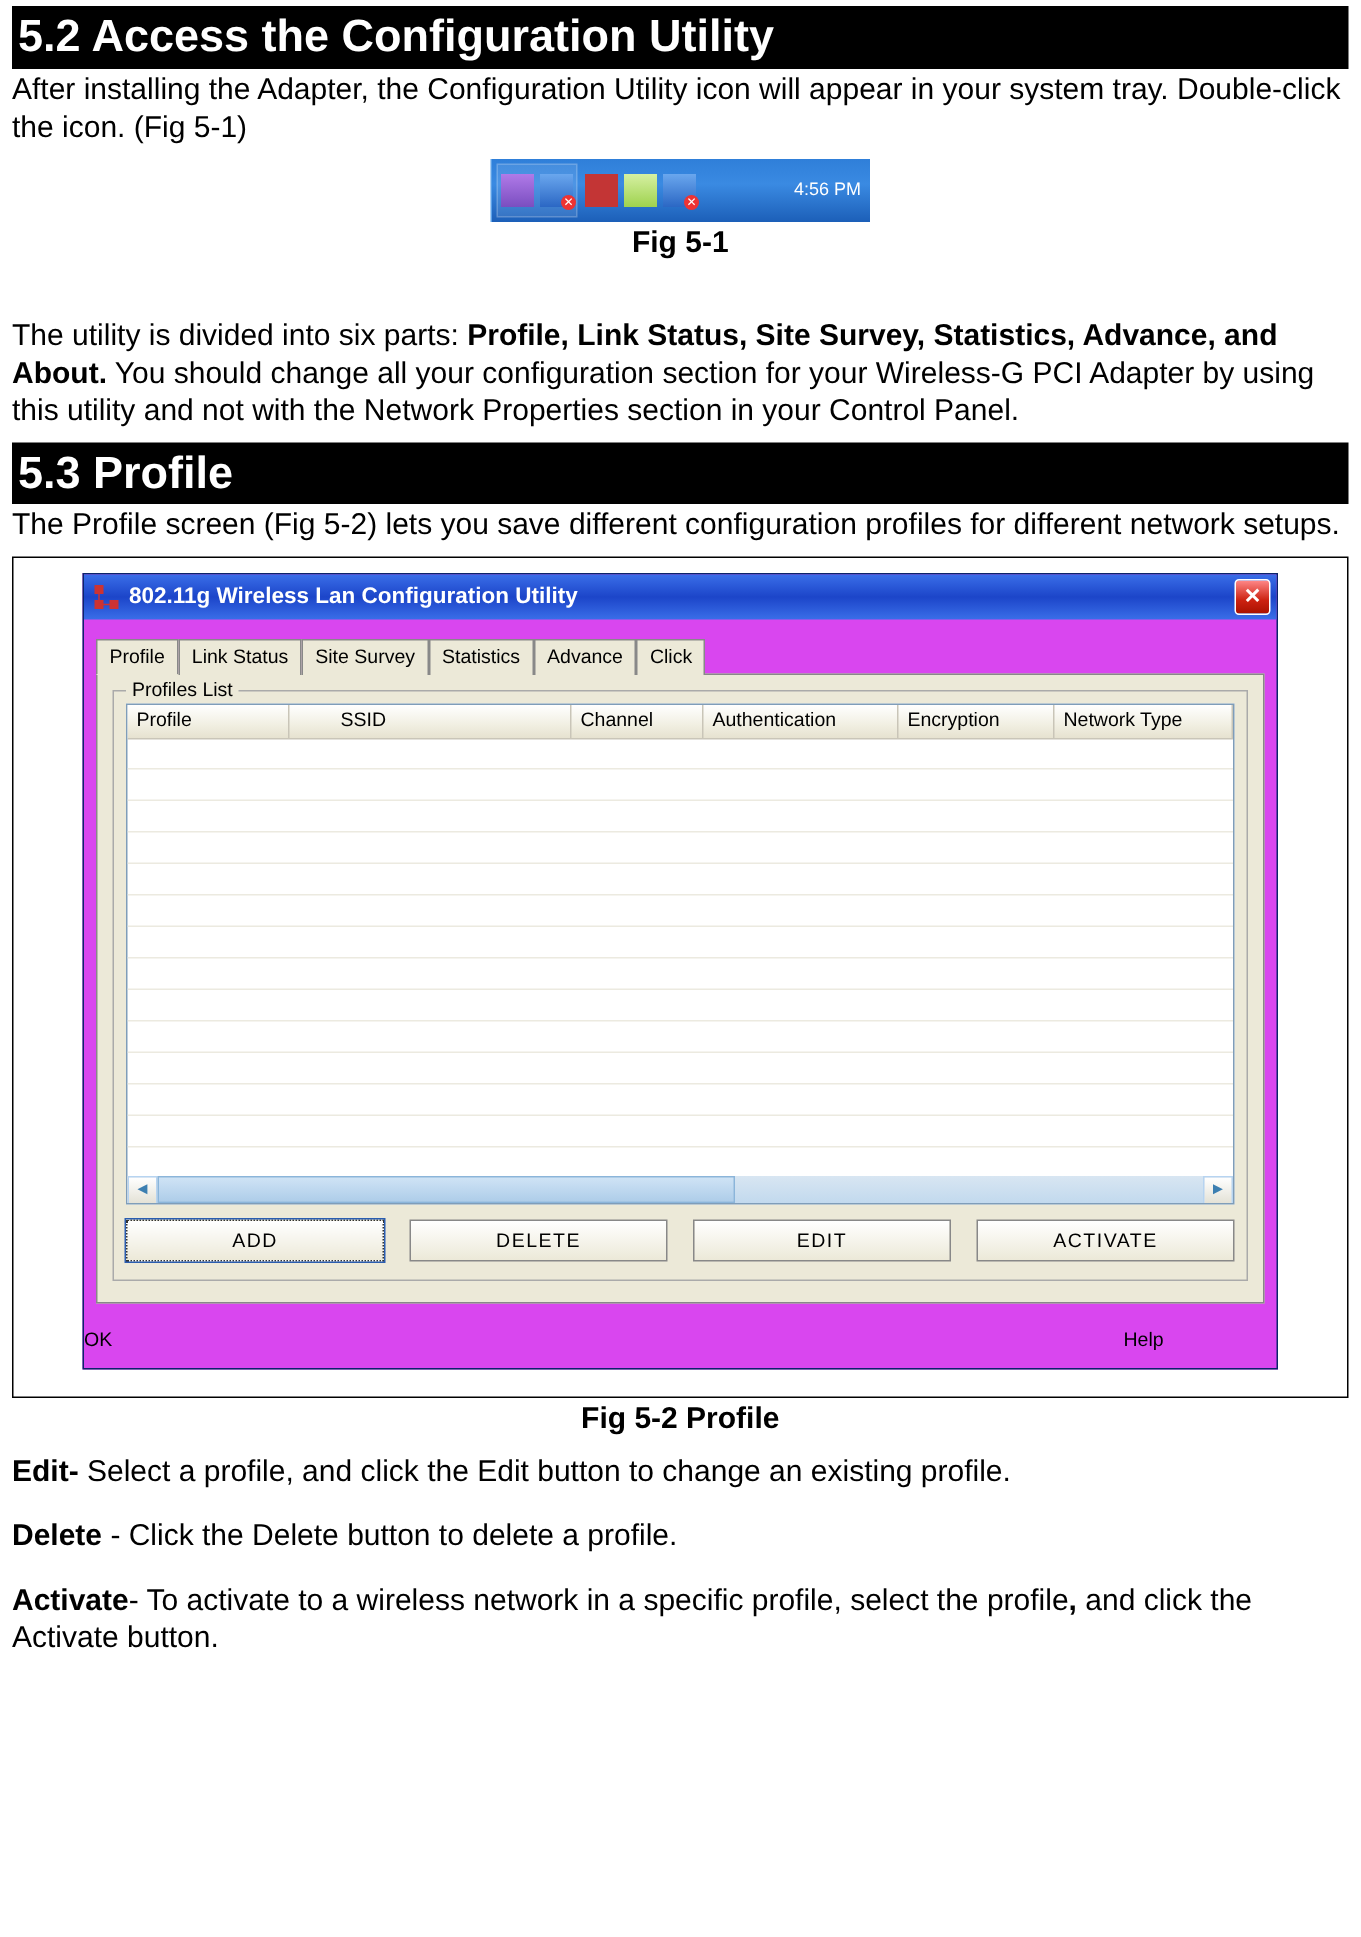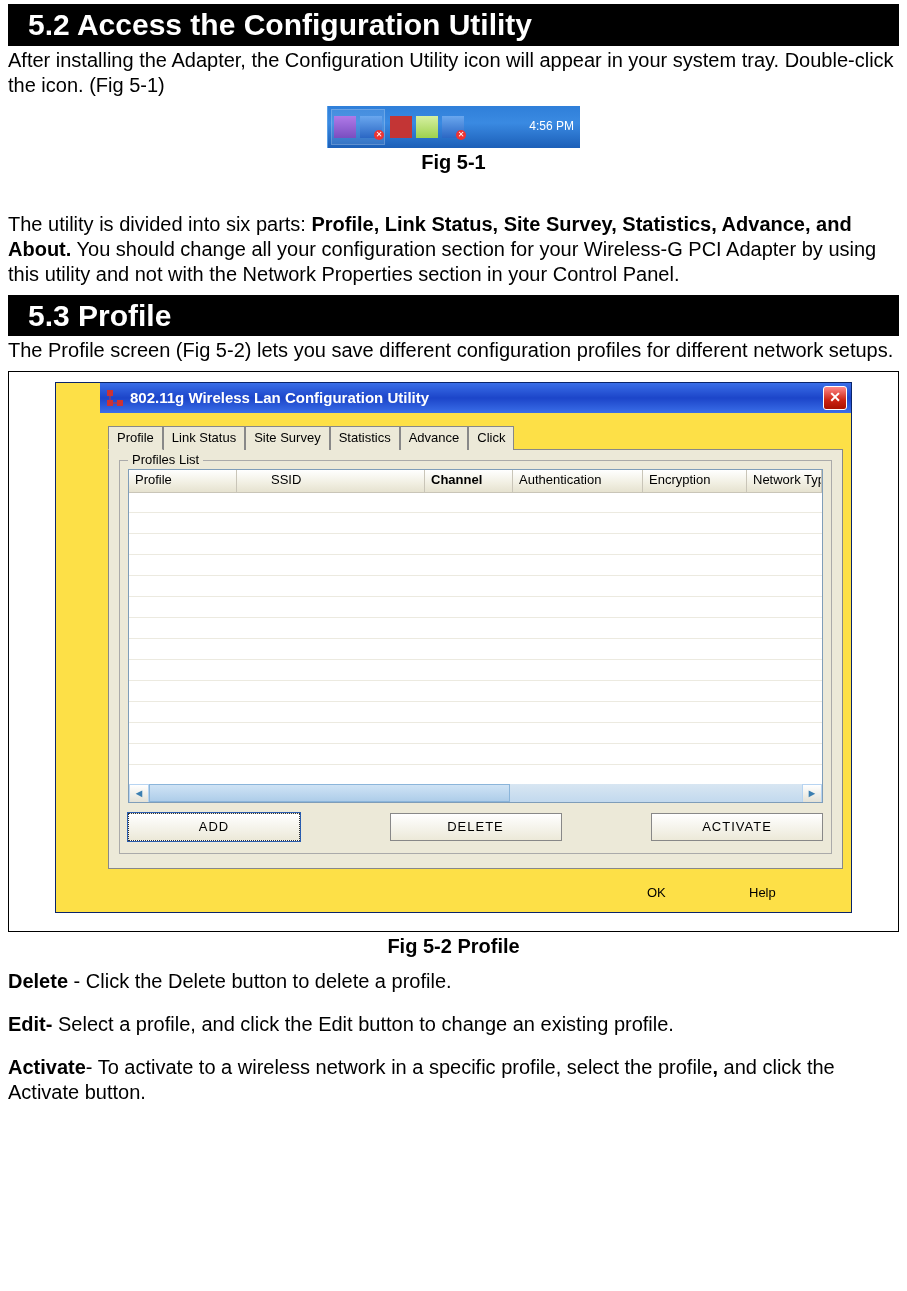--- a/index.html
+++ b/index.html
@@ -8,21 +8,21 @@
     margin: 0;
     padding: 4px 8px;
     width: 907px;
     box-sizing: border-box;
     line-height: 1.25;
   }
   .section-header {
     background: #000;
     color: #fff;
     font-size: 30px;
-    padding: 2px 20px;
+    padding: 2px 4px;
     margin: 0;
   }
   .para {
     margin: 2px 0 8px 0;
   }
   .caption {
     text-align: center;
     font-weight: bold;
     margin: 2px 0 10px 0;
   }
@@ -62,23 +62,22 @@
   
   .fig52-outer {
     border: 1px solid #000;
     padding: 0;
     margin-top: 2px;
   }
   .winxp {
     margin: 10px 46px 18px 46px;
     font-family: Tahoma, Arial, sans-serif;
     font-size: 13px;
-    background: #fde047;
+    background: #d946ef;
     border: 1px solid #0a246a;
-    padding-left: 44px;
   }
   .titlebar {
     height: 30px;
     background: linear-gradient(#3a6ee8, #1c45c9 50%, #3a6ee8);
     display:flex; align-items:center;
     color:#fff; font-weight:bold;
     padding-left:6px;
     font-size:15px;
   }
   .titlebar .app-icon {
@@ -148,21 +147,21 @@
   }
   .plist-head > div {
     border-right:1px solid #c9c5b8;
     padding:2px 6px;
     box-sizing:border-box;
     white-space:nowrap;
     overflow:hidden;
   }
   .col-profile { width:108px; }
   .col-ssid { width:160px;margin-left:28px; }
-  .col-channel { width:88px;font-weight:bold; }
+  .col-channel { width:88px; }
   .col-auth { width:130px; }
   .col-enc { width:104px; }
   .col-net { flex:1; }
   .plist-rows {
     position:absolute;
     top:22px; bottom:18px; left:0; right:0;
   }
   .plist-rows .row {
     height:20px;
     border-bottom:1px solid #eceae0;
@@ -205,21 +204,21 @@
     font-size:13px;
     letter-spacing:1px;
     display:flex; align-items:center; justify-content:center;
   }
   .wbtn.focused {
     border:1px dotted #333;
     outline:1px solid #2a5db0;
   }
   .dlgbtns {
     display:flex;
-    justify-content:flex-end;
+    justify-content:space-between;
     gap:10px;
     padding:8px 10px 10px 0;
   }
   .dlgbtns .wbtn { width:92px; }
   .def-list p { margin: 0 0 18px 0; }
 </style>
 </head>
 <body>
 
 
@@ -312,33 +311,34 @@
             <div class="track">
               <div class="thumb"></div>
             </div>
             <div class="arrow">►</div>
           </div>
         </div>
 
         <div class="btnrow">
           <div class="wbtn focused">ADD</div>
           <div class="wbtn">DELETE</div>
+          <div class="wbtn">EDIT</div>
           <div class="wbtn">ACTIVATE</div>
         </div>
       </div>
     </div>
 
     <div class="dlgbtns">
       <div class="wbtn">OK</div>
       <div class="wbtn">Help</div>
     </div>
   </div>
 </div>
 <div class="caption">Fig 5-2 Profile</div>
 
 <div class="def-list">
+  <p><span class="bold">Edit-</span><span> Select a profile, and click the Edit button to change an existing profile.</span></p>
   <p><span class="bold">Delete</span><span> - Click the Delete button to delete a profile.</span></p>
-  <p><span class="bold">Edit-</span><span> Select a profile, and click the Edit button to change an existing profile.</span></p>
   <p><span class="bold">Activate</span><span>- To activate to a wireless network in a specific profile, select the profile</span><span class="bold">,</span><span> and click the Activate button.</span></p>
 </div>
 
 
 
 
 </body></html>

